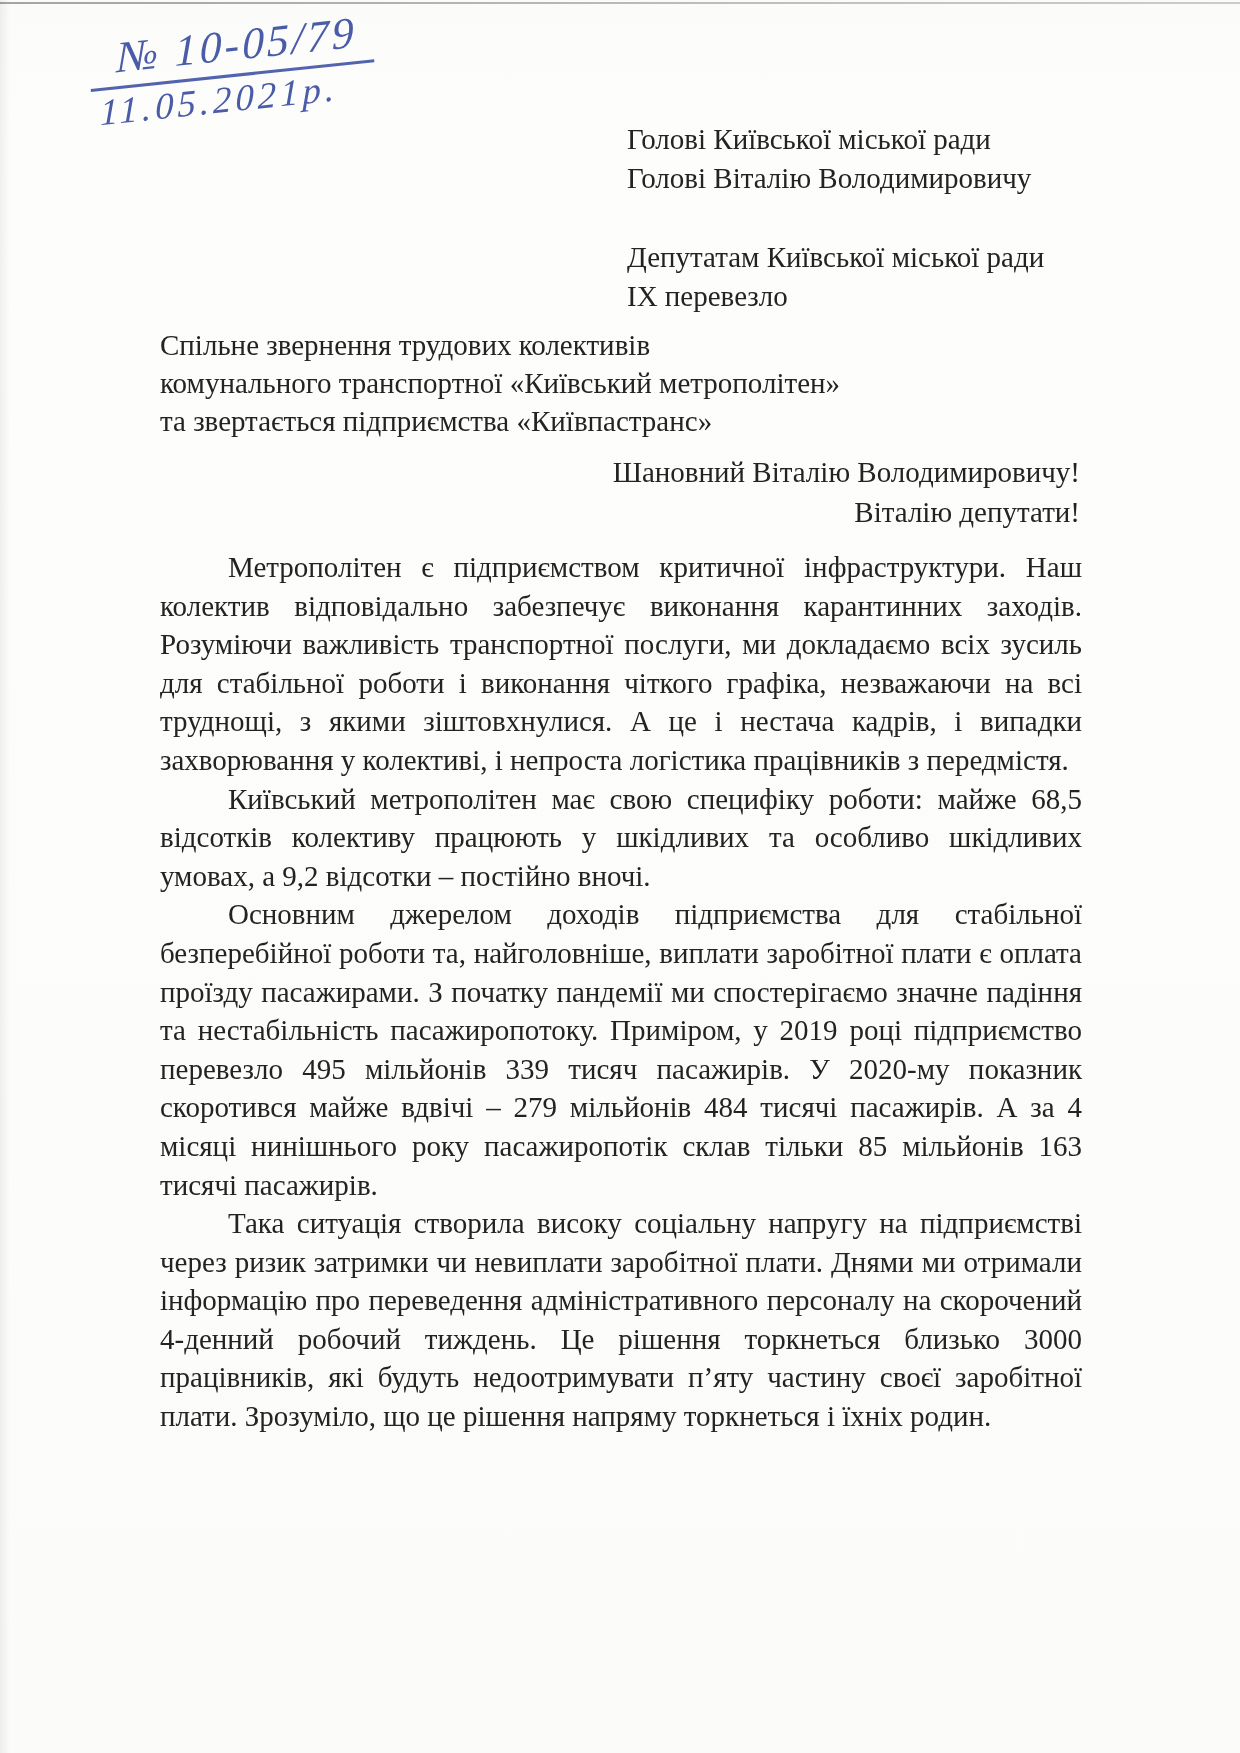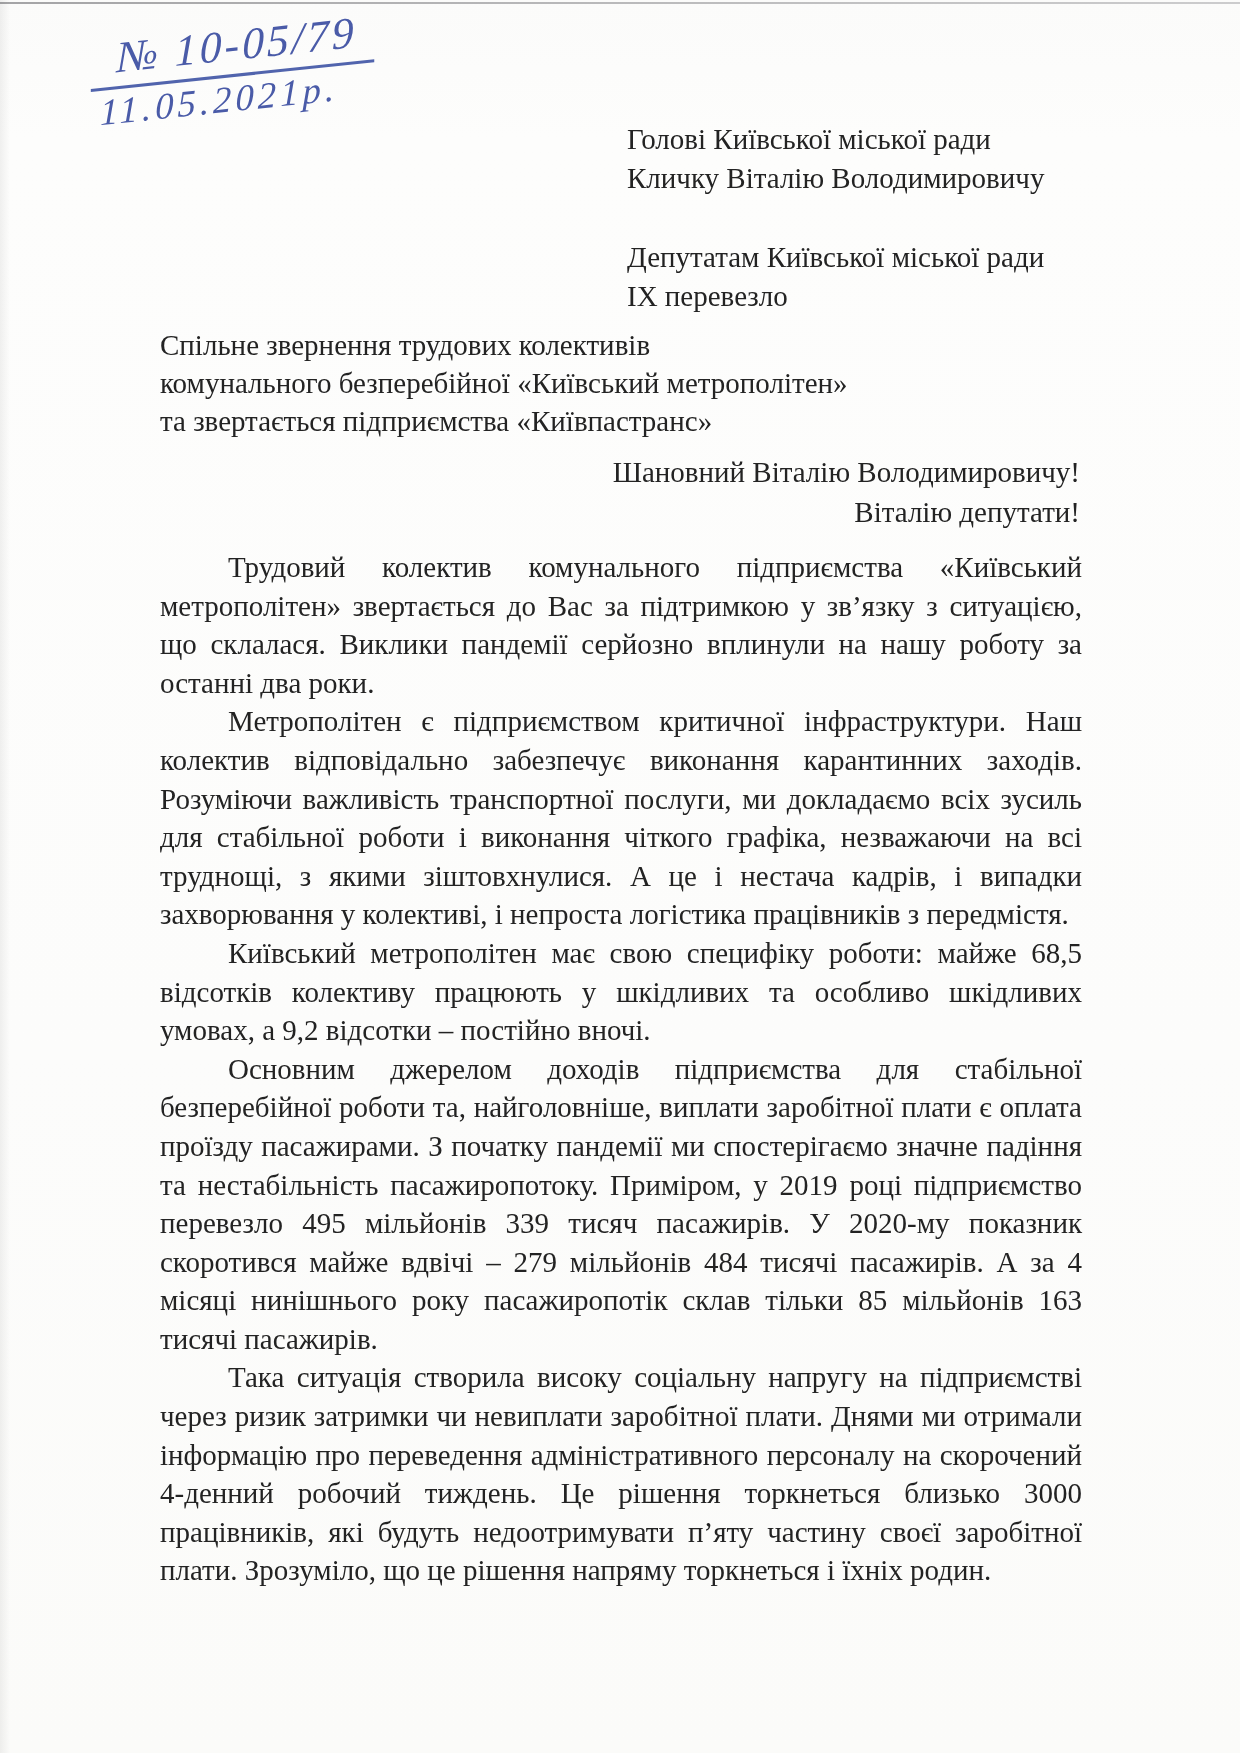--- a/index.html
+++ b/index.html
@@ -113,40 +113,39 @@
   <div class="scan-left-shade"></div>
 
   <div class="stamp">
     <div class="stamp-number">№ 10-05/79</div>
     <div class="stamp-date">11.05.2021р.</div>
   </div>
 
   <div class="recipients">
     <div class="recipient-group">
       <div>Голові Київської міської ради</div>
-      <div>Кличку Віталію Володимировичу</div>
+      <div>Голові Віталію Володимировичу</div>
     </div>
     <div class="recipient-group">
       <div>Депутатам Київської міської ради</div>
       <div>ІХ перевезло</div>
     </div>
   </div>
 
   <div class="subject">
     <div>Спільне звернення трудових колективів</div>
-    <div>комунального безперебійної «Київський метрополітен»</div>
+    <div>комунального транспортної «Київський метрополітен»</div>
     <div>та звертається підприємства «Київпастранс»</div>
   </div>
 
   <div class="salutation">
     <div>Шановний Віталію Володимировичу!</div>
     <div>Віталію депутати!</div>
   </div>
 
   <div class="body-text">
-    <p>Трудовий колектив комунального підприємства «Київський метрополітен» звертається до Вас за підтримкою у зв’язку з ситуацією, що склалася. Виклики пандемії серйозно вплинули на нашу роботу за останні два роки.</p>
     <p>Метрополітен є підприємством критичної інфраструктури. Наш колектив відповідально забезпечує виконання карантинних заходів. Розуміючи важливість транспортної послуги, ми докладаємо всіх зусиль для стабільної роботи і виконання чіткого графіка, незважаючи на всі труднощі, з якими зіштовхнулися. А це і нестача кадрів, і випадки захворювання у колективі, і непроста логістика працівників з передмістя.</p>
     <p>Київський метрополітен має свою специфіку роботи: майже 68,5 відсотків колективу працюють у шкідливих та особливо шкідливих умовах, а 9,2 відсотки – постійно вночі.</p>
     <p>Основним джерелом доходів підприємства для стабільної безперебійної роботи та, найголовніше, виплати заробітної плати є оплата проїзду пасажирами. З початку пандемії ми спостерігаємо значне падіння та нестабільність пасажиропотоку. Приміром, у 2019 році підприємство перевезло 495 мільйонів 339 тисяч пасажирів. У 2020-му показник скоротився майже вдвічі – 279 мільйонів 484 тисячі пасажирів. А за 4 місяці нинішнього року пасажиропотік склав тільки 85 мільйонів 163 тисячі пасажирів.</p>
     <p>Така ситуація створила високу соціальну напругу на підприємстві через ризик затримки чи невиплати заробітної плати. Днями ми отримали інформацію про переведення адміністративного персоналу на скорочений 4-денний робочий тиждень. Це рішення торкнеться близько 3000 працівників, які будуть недоотримувати п’яту частину своєї заробітної плати. Зрозуміло, що це рішення напряму торкнеться і їхніх родин.</p>
   </div>
 
 </div>
 
 </body></html>

